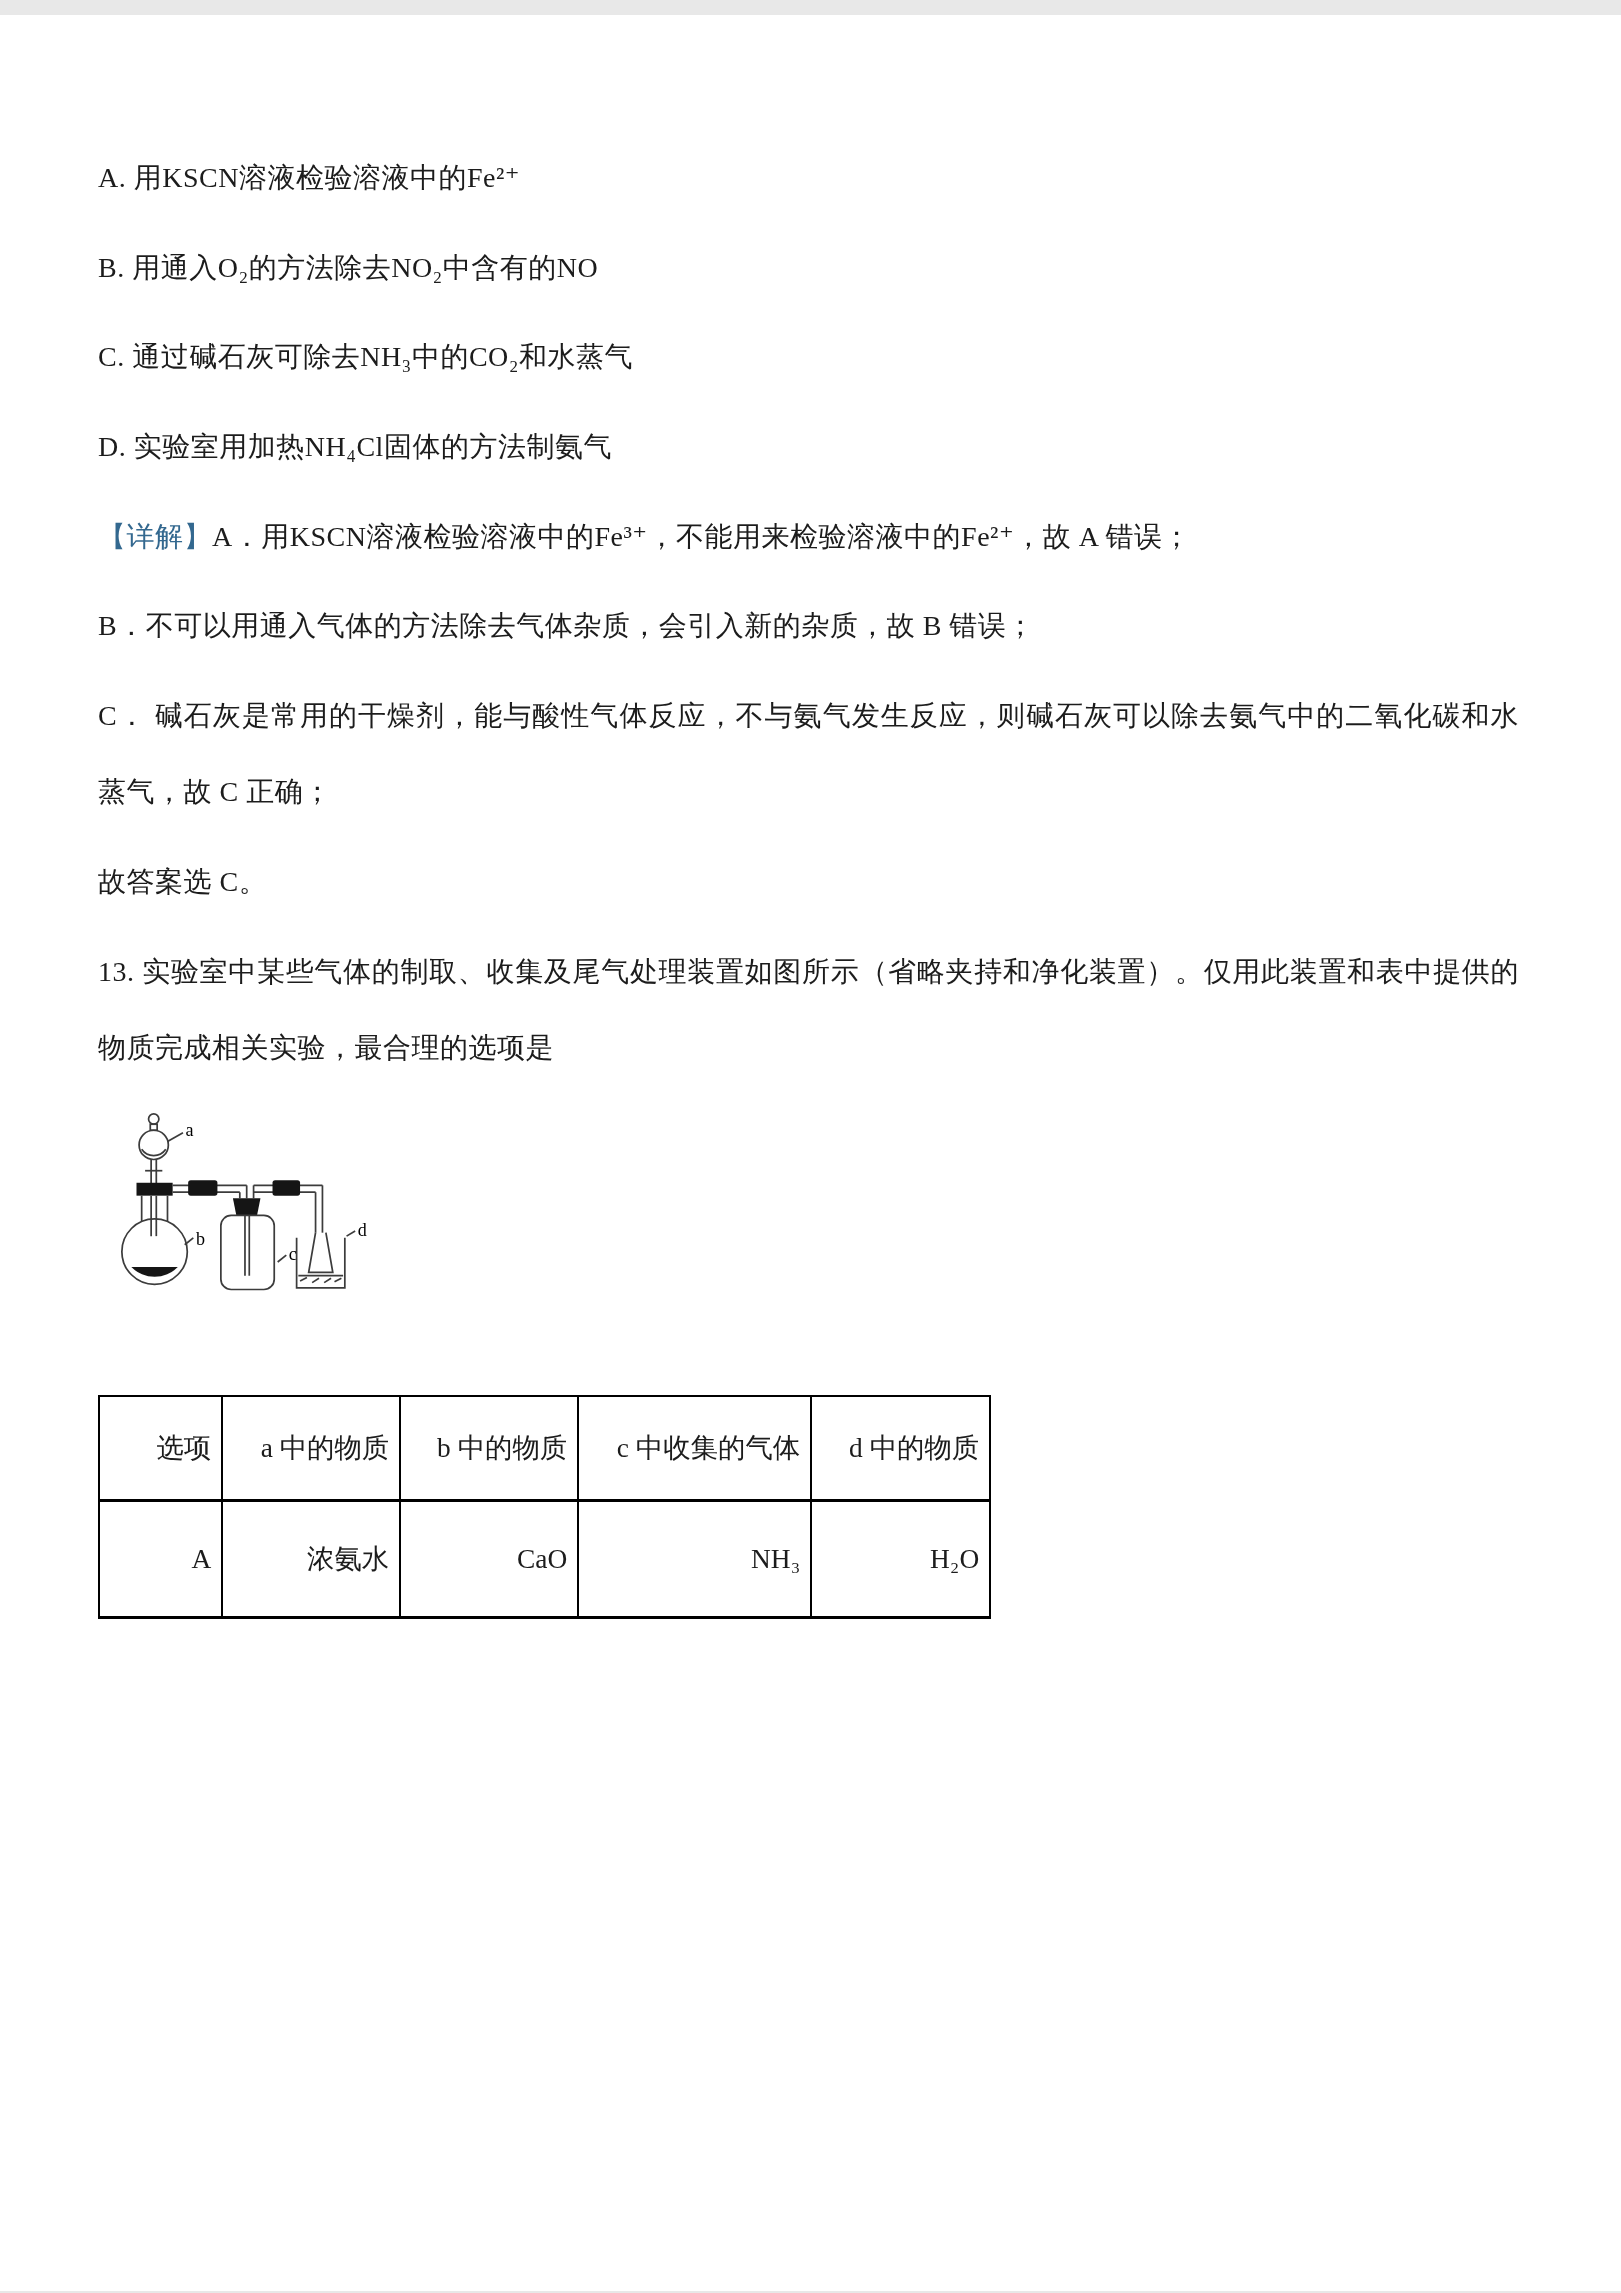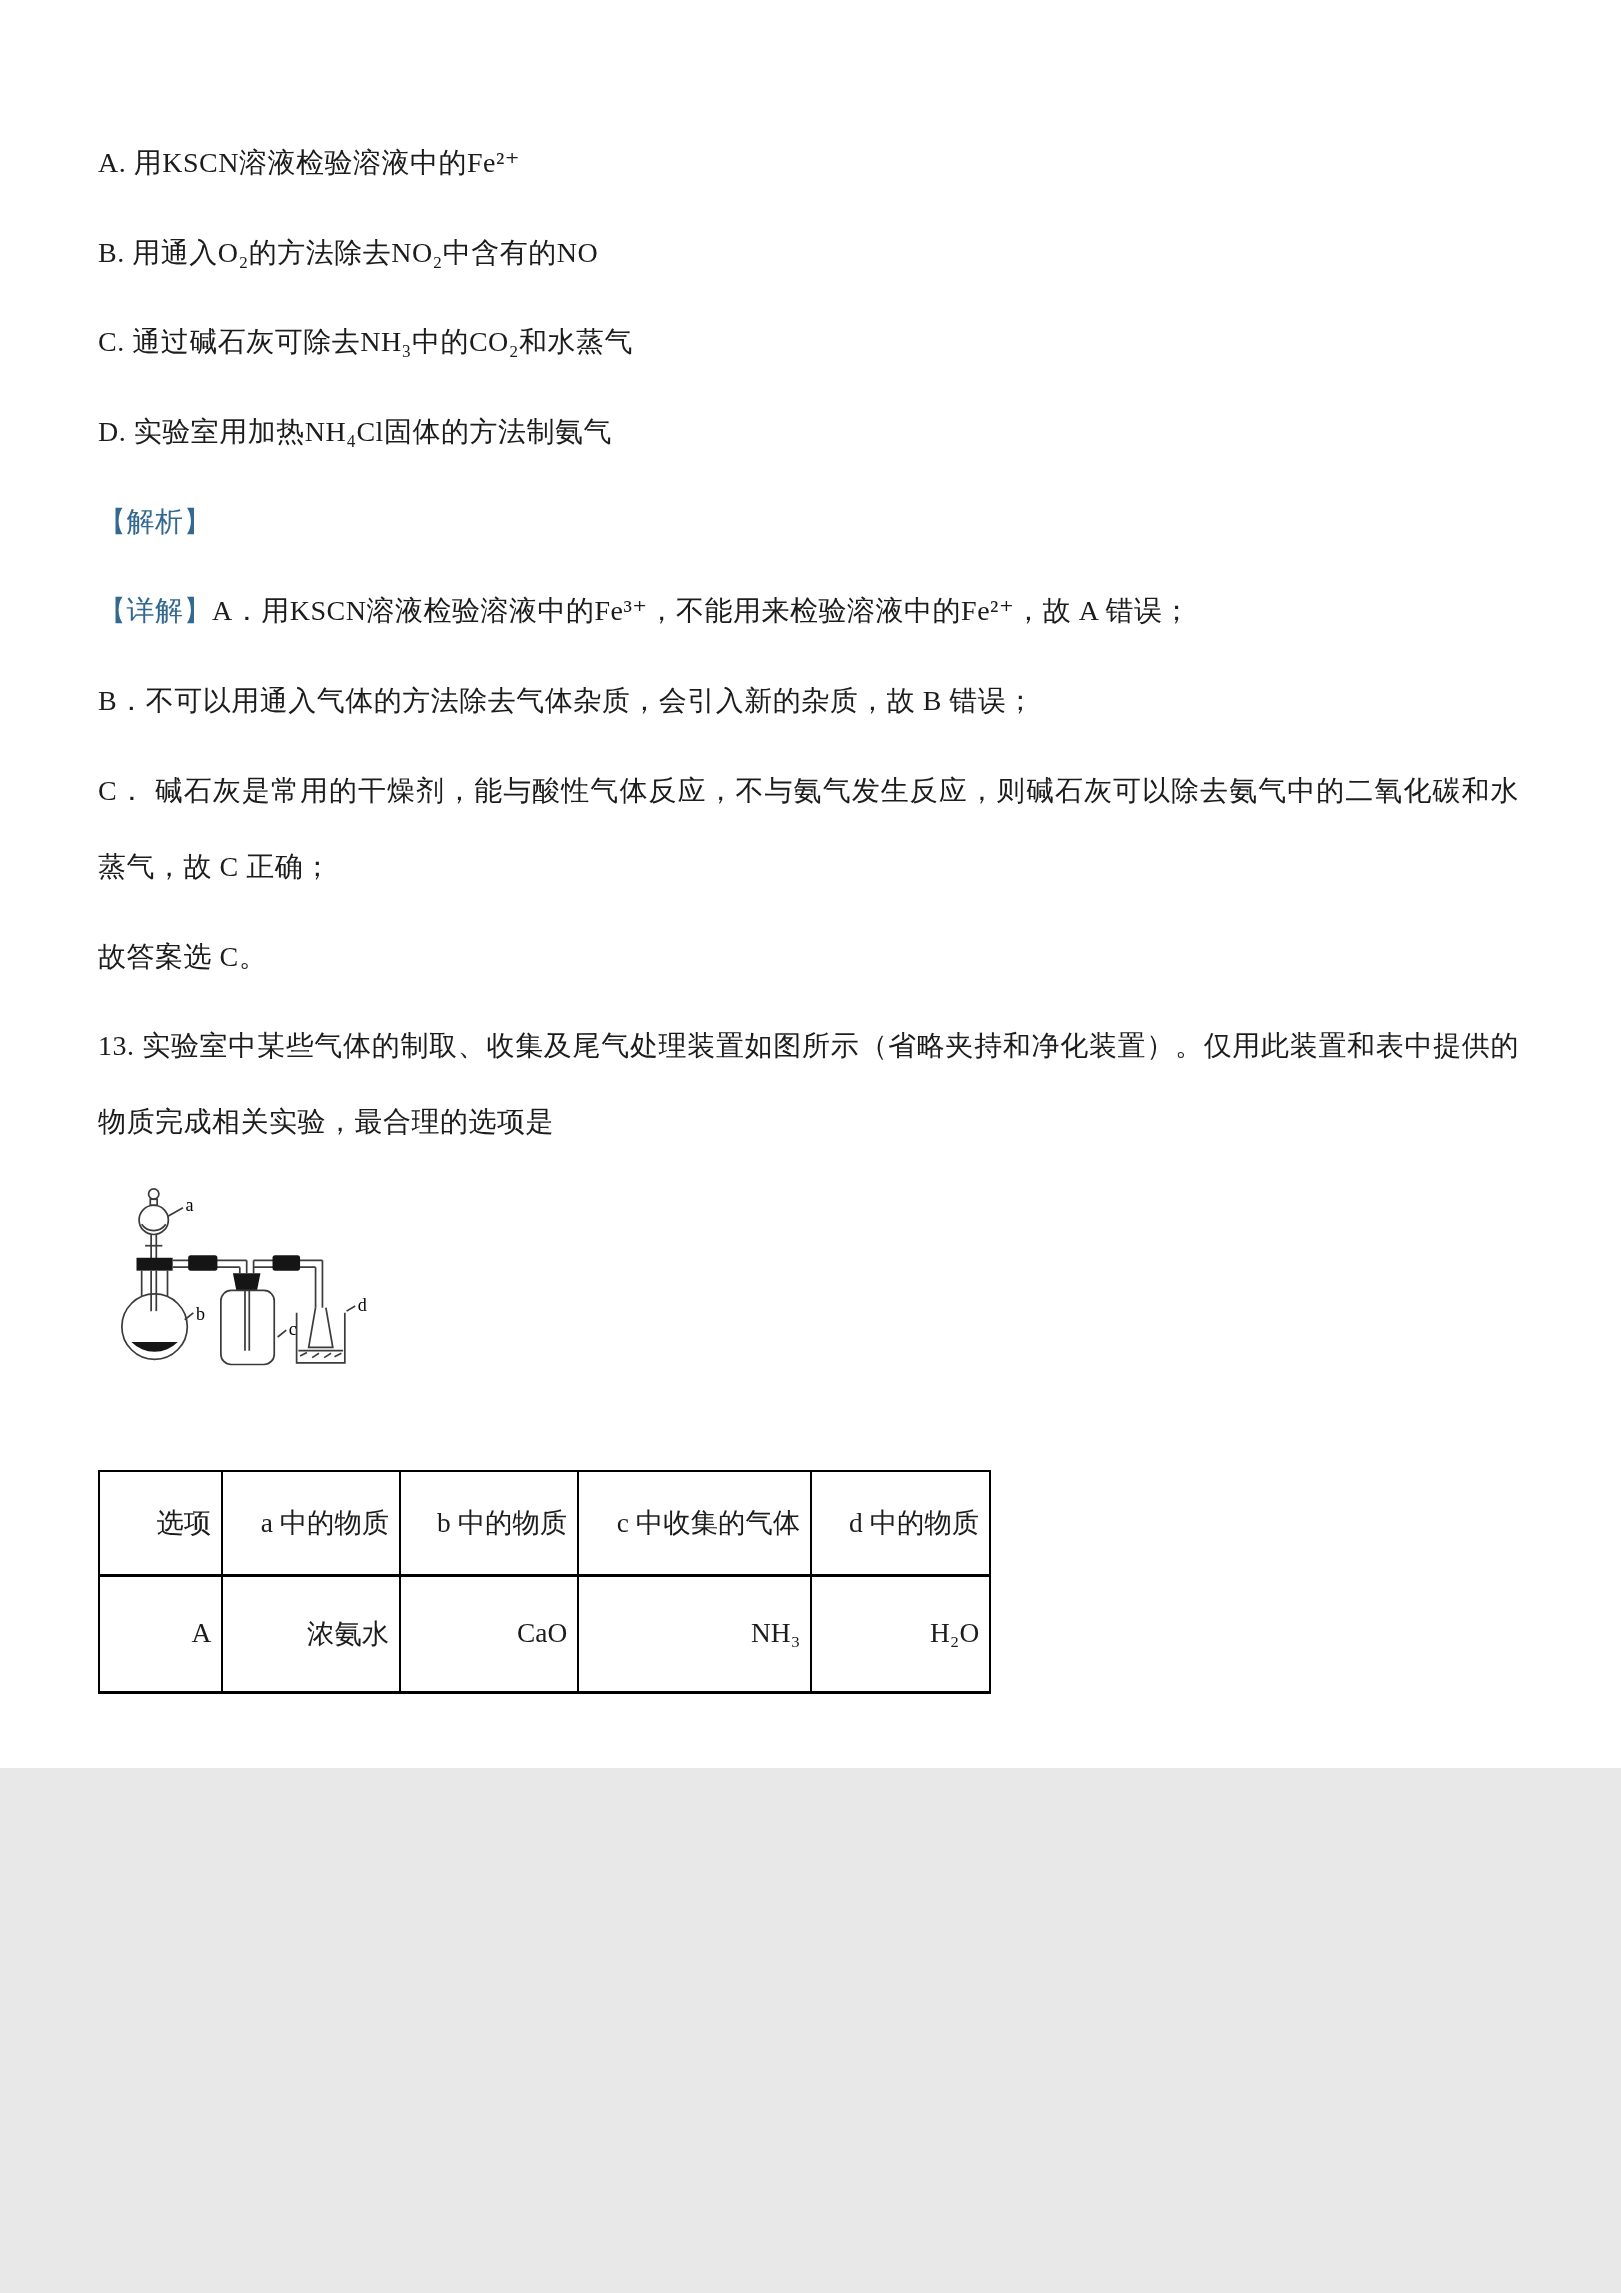--- a/index.html
+++ b/index.html
@@ -1,19 +1,19 @@
 <!DOCTYPE html>
 <html><head>
 <meta charset="utf-8">
 <style>
   html,body{margin:0;padding:0;background:#e8e8e8;}
   .page{
     position:relative;
-    width:1621px;height:1768px;
-    margin:0 auto;
+    width:1621px;height:2276px;
+    margin:15px auto;
     background:#ffffff;
     font-family:"Liberation Serif","DejaVu Serif",serif;
     color:#1c1c1c;
     overflow:hidden;
   }
   .content{padding:125px 102px 0 98px;}
   .para{
     font-size:28px;
     line-height:76px;
     margin:0 0 13.7px 0;
@@ -54,21 +54,20 @@
 
 <div class="page">
   <div class="content">
 
     <p class="para single">A. 用KSCN溶液检验溶液中的Fe²⁺</p>
     <p class="para single">B. 用通入O₂的方法除去NO₂中含有的NO</p>
     <p class="para single">C. 通过碱石灰可除去NH₃中的CO₂和水蒸气</p>
     <p class="para single">D. 实验室用加热NH₄Cl固体的方法制氨气</p>
 
 
-    <p class="para single"><span class="marker">【解析】</span></p>
 
     <p class="para"><span class="marker">【详解】</span><span>A．用KSCN溶液检验溶液中的Fe³⁺，不能用来检验溶液中的Fe²⁺，故 A 错误；</span></p>
 
     <p class="para">B．不可以用通入气体的方法除去气体杂质，会引入新的杂质，故 B 错误；</p>
 
     <p class="para">C． 碱石灰是常用的干燥剂，能与酸性气体反应，不与氨气发生反应，则碱石灰可以除去氨气中的二氧化碳和水蒸气，故 C 正确；</p>
 
 
     <p class="para single">故答案选 C。</p>
 

